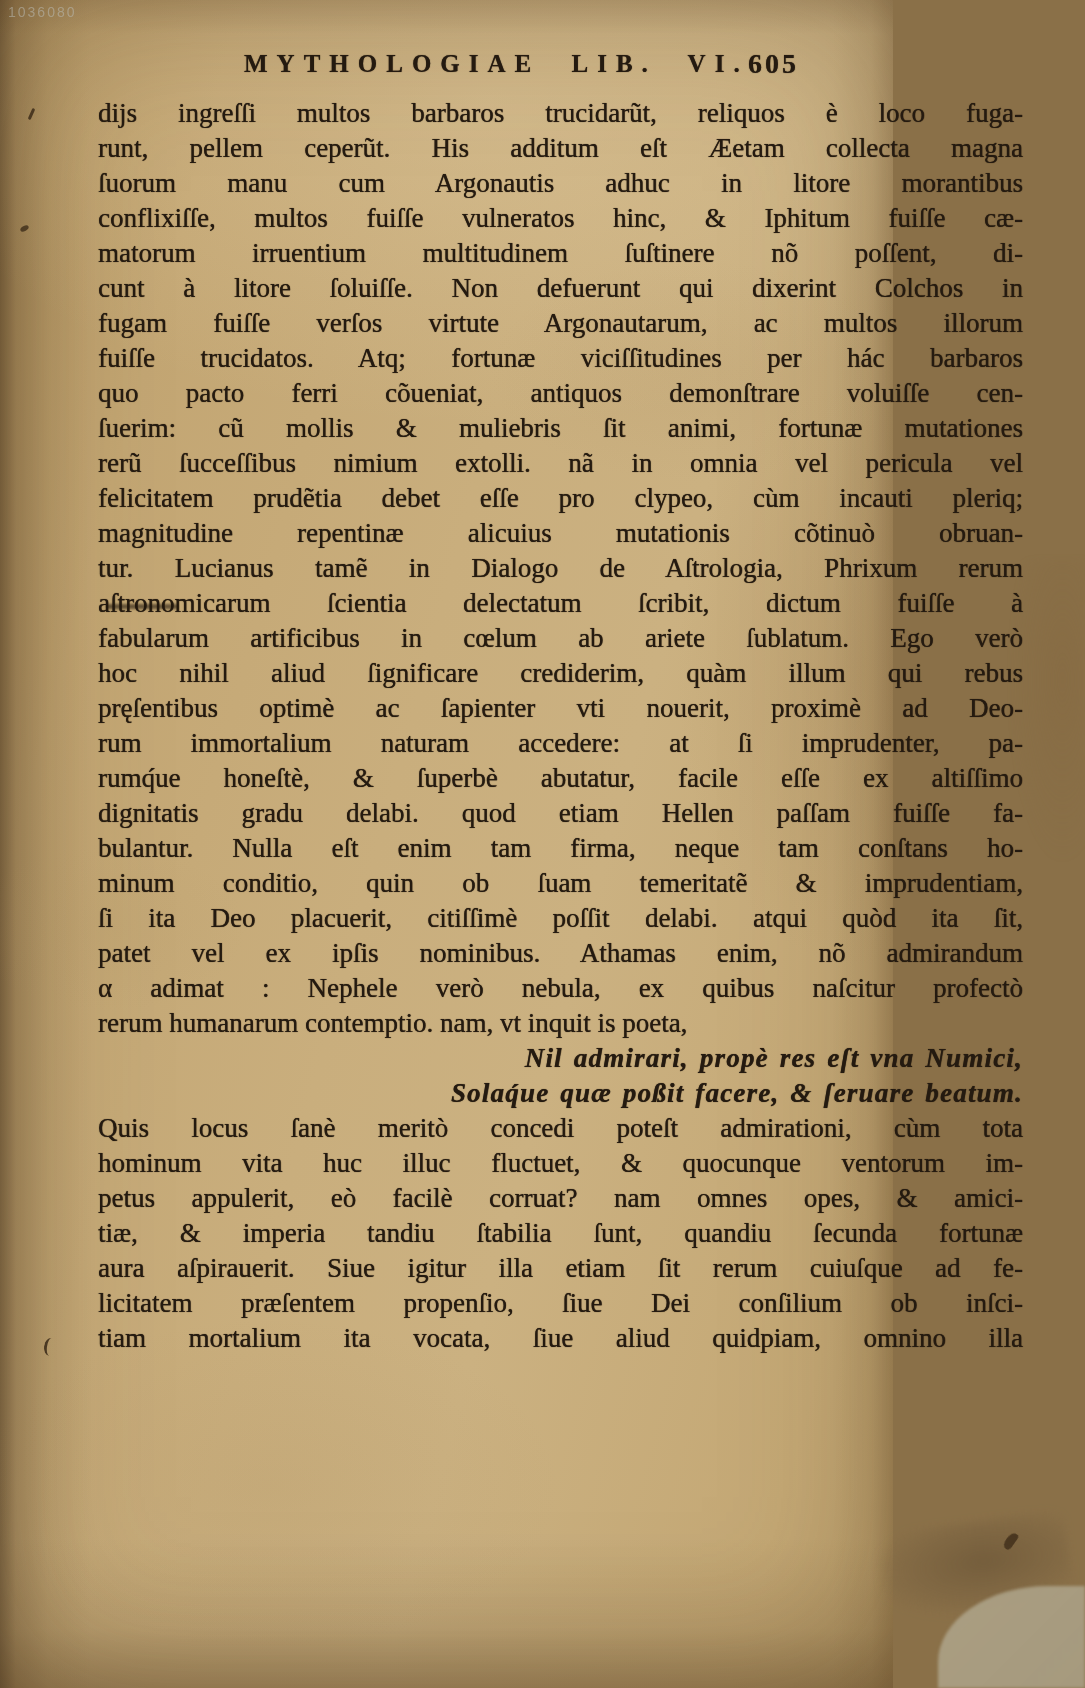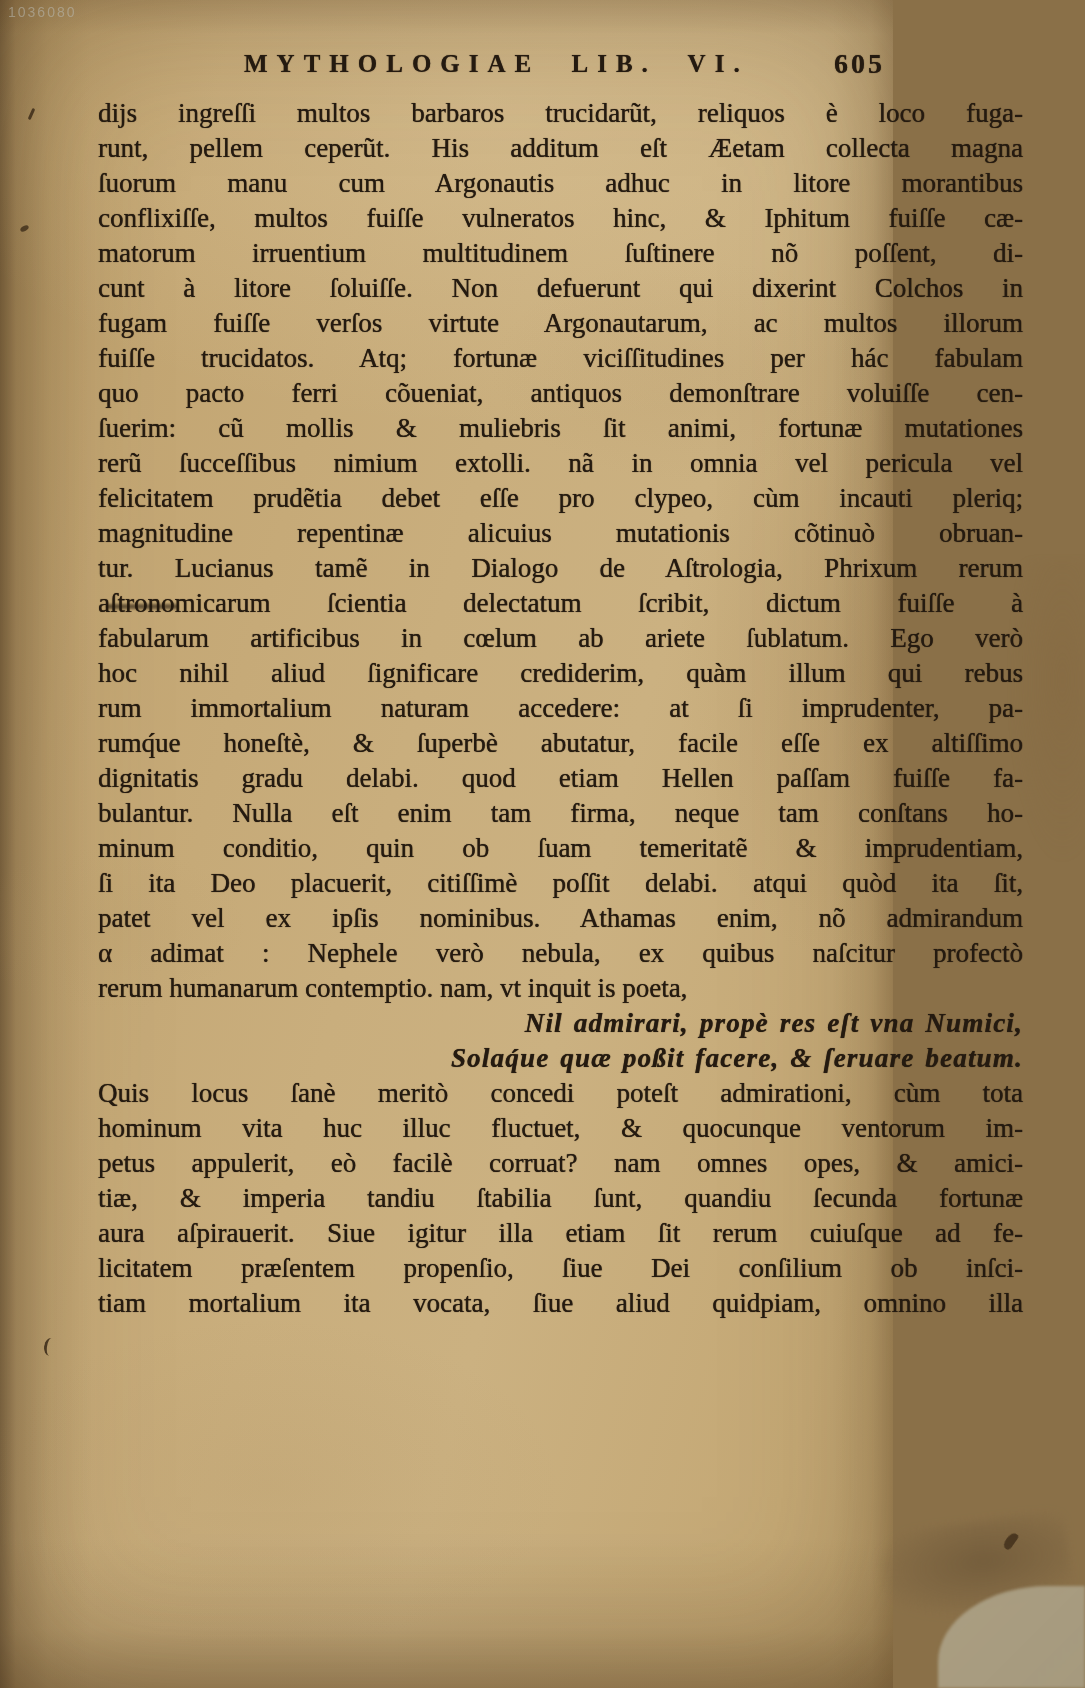--- a/index.html
+++ b/index.html
@@ -44,21 +44,21 @@
     color: var(--ink, #241a10); z-index: 2;
   }
   .header .title {
     position: absolute; left: 204px; top: 0;
     font-size: 25px; font-weight: bold;
     letter-spacing: 9px; word-spacing: 16px;
     text-shadow: 0 0 1px rgba(30,20,10,0.8);
     margin-left: 40px;
   }
   .header .pagenum {
-    position: absolute; left: 834px; top: -2px;
+    position: absolute; left: 748px; top: -2px;
     font-size: 28px; font-weight: bold;
     letter-spacing: 3px;
     text-shadow: 0 0 1px rgba(30,20,10,0.8);
   }
   .textblock {
     position: absolute; left: 86px; top: 96px; width: 925px;
     z-index: 2;
     color: var(--ink, #241a10);
     margin-left: 12px;
   }
@@ -135,30 +135,31 @@
   </div>
 
   <div class="textblock">
       <div class="line j">dijs ingreſſi multos barbaros trucidarũt, reliquos è loco fuga-</div>
       <div class="line j">runt, pellem ceperũt. His additum eſt Æetam collecta magna</div>
       <div class="line j">ſuorum manu cum Argonautis adhuc in litore morantibus</div>
       <div class="line j">conflixiſſe, multos fuiſſe vulneratos hinc, &amp; Iphitum fuiſſe cæ-</div>
       <div class="line j">matorum irruentium multitudinem ſuſtinere nõ poſſent, di-</div>
       <div class="line j">cunt à litore ſoluiſſe. Non defuerunt qui dixerint Colchos in</div>
       <div class="line j">fugam fuiſſe verſos virtute Argonautarum, ac multos illorum</div>
-      <div class="line j">fuiſſe trucidatos. Atq; fortunæ viciſſitudines per hác fabulam</div>
+      <div class="line j">fuiſſe trucidatos. Atq; fortunæ viciſſitudines per hác barbaros</div>
       <div class="line j">quo pacto ferri cõueniat, antiquos demonſtrare voluiſſe cen-</div>
       <div class="line j">ſuerim: cũ mollis &amp; muliebris ſit animi, fortunæ mutationes</div>
       <div class="line j">rerũ ſucceſſibus nimium extolli. nã in omnia vel pericula vel</div>
       <div class="line j">felicitatem prudẽtia debet eſſe pro clypeo, cùm incauti pleriq;</div>
       <div class="line j">magnitudine repentinæ alicuius mutationis cõtinuò obruan-</div>
       <div class="line j">tur. Lucianus tamẽ in Dialogo de Aſtrologia, Phrixum rerum</div>
       <div class="line j">aſtronomicarum ſcientia delectatum ſcribit, dictum fuiſſe à</div>
       <div class="line j">fabularum artificibus in cœlum ab ariete ſublatum. Ego verò</div>
       <div class="line j">hoc nihil aliud ſignificare crediderim, quàm illum qui rebus</div>
+      <div class="line j">pręſentibus optimè ac ſapienter vti nouerit, proximè ad Deo-</div>
       <div class="line j">rum immortalium naturam accedere: at ſi imprudenter, pa-</div>
       <div class="line j">rumq́ue honeſtè, &amp; ſuperbè abutatur, facile eſſe ex altiſſimo</div>
       <div class="line j">dignitatis gradu delabi. quod etiam Hellen paſſam fuiſſe fa-</div>
       <div class="line j">bulantur. Nulla eſt enim tam firma, neque tam conſtans ho-</div>
       <div class="line j">minum conditio, quin ob ſuam temeritatẽ &amp; imprudentiam,</div>
       <div class="line j">ſi ita Deo placuerit, citiſſimè poſſit delabi. atqui quòd ita ſit,</div>
       <div class="line j">patet vel ex ipſis nominibus. Athamas enim, nõ admirandum</div>
       <div class="line j">α adimat : Nephele verò nebula, ex quibus naſcitur profectò</div>
       <div class="line l">rerum humanarum contemptio. nam, vt inquit is poeta,</div>
       <div class="line i">Nil admirari, propè res eſt vna Numici,</div>

